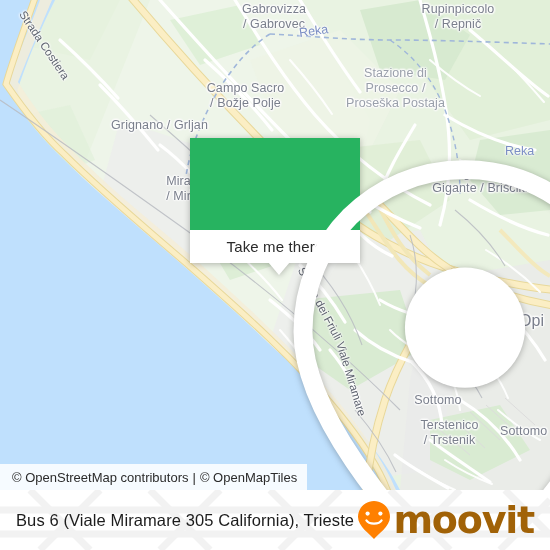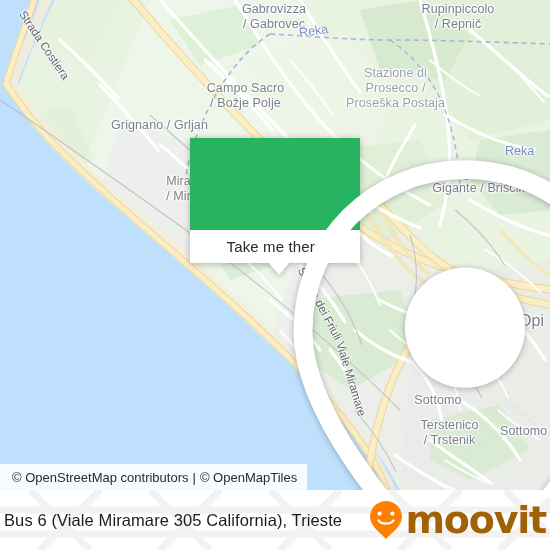--- a/index.html
+++ b/index.html
@@ -126,21 +126,21 @@
   #footer {
     position: absolute;
     left: 0;
     top: 490px;
     width: 550px;
     height: 60px;
     background: #ffffff;
     display: flex;
     align-items: center;
     justify-content: space-between;
-    padding: 0 4px;
+    padding: 0 16px;
     box-sizing: border-box;
     overflow: hidden;
   }
   #footer-watermark {
     position: absolute;
     left: 0; top: 0;
     width: 550px; height: 60px;
     pointer-events: none;
   }
   #footer-title {

